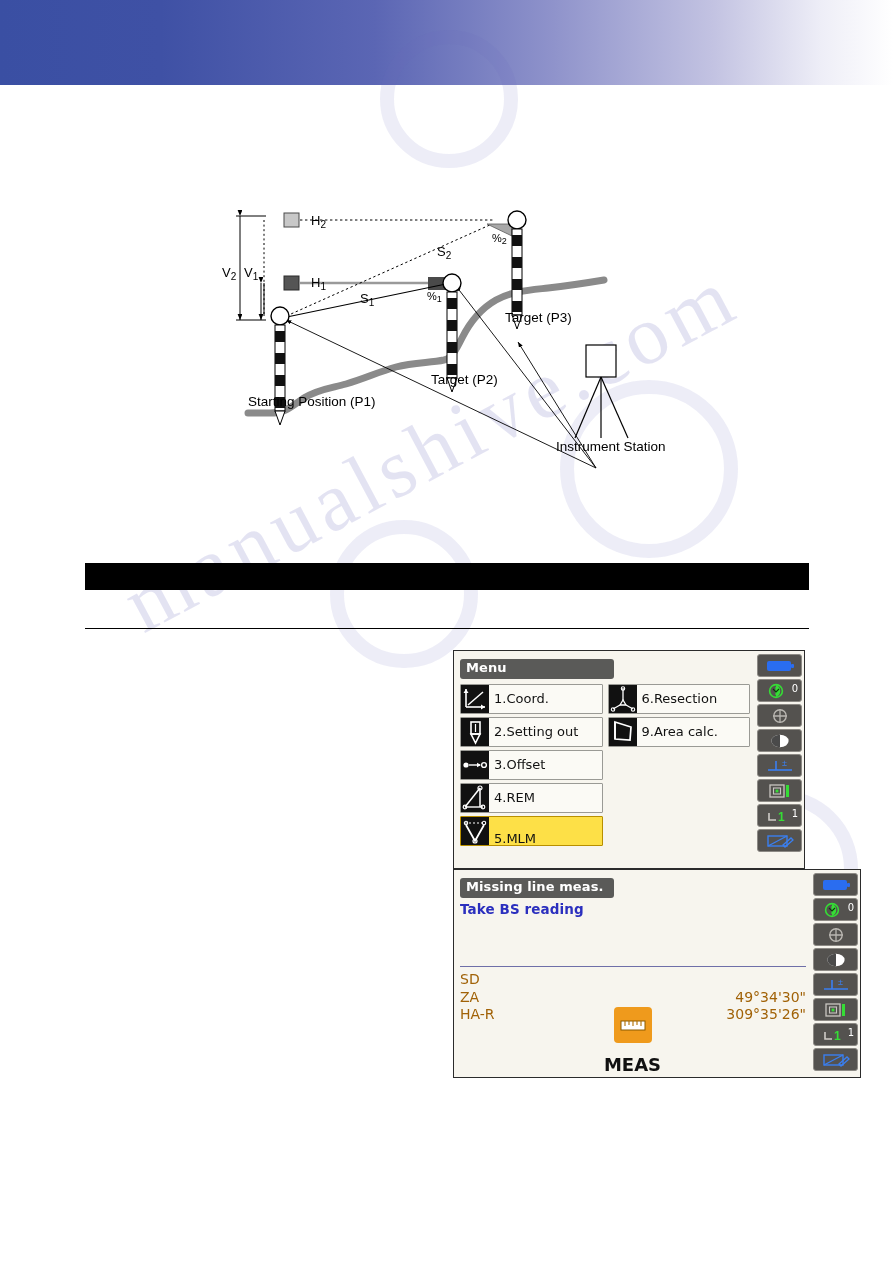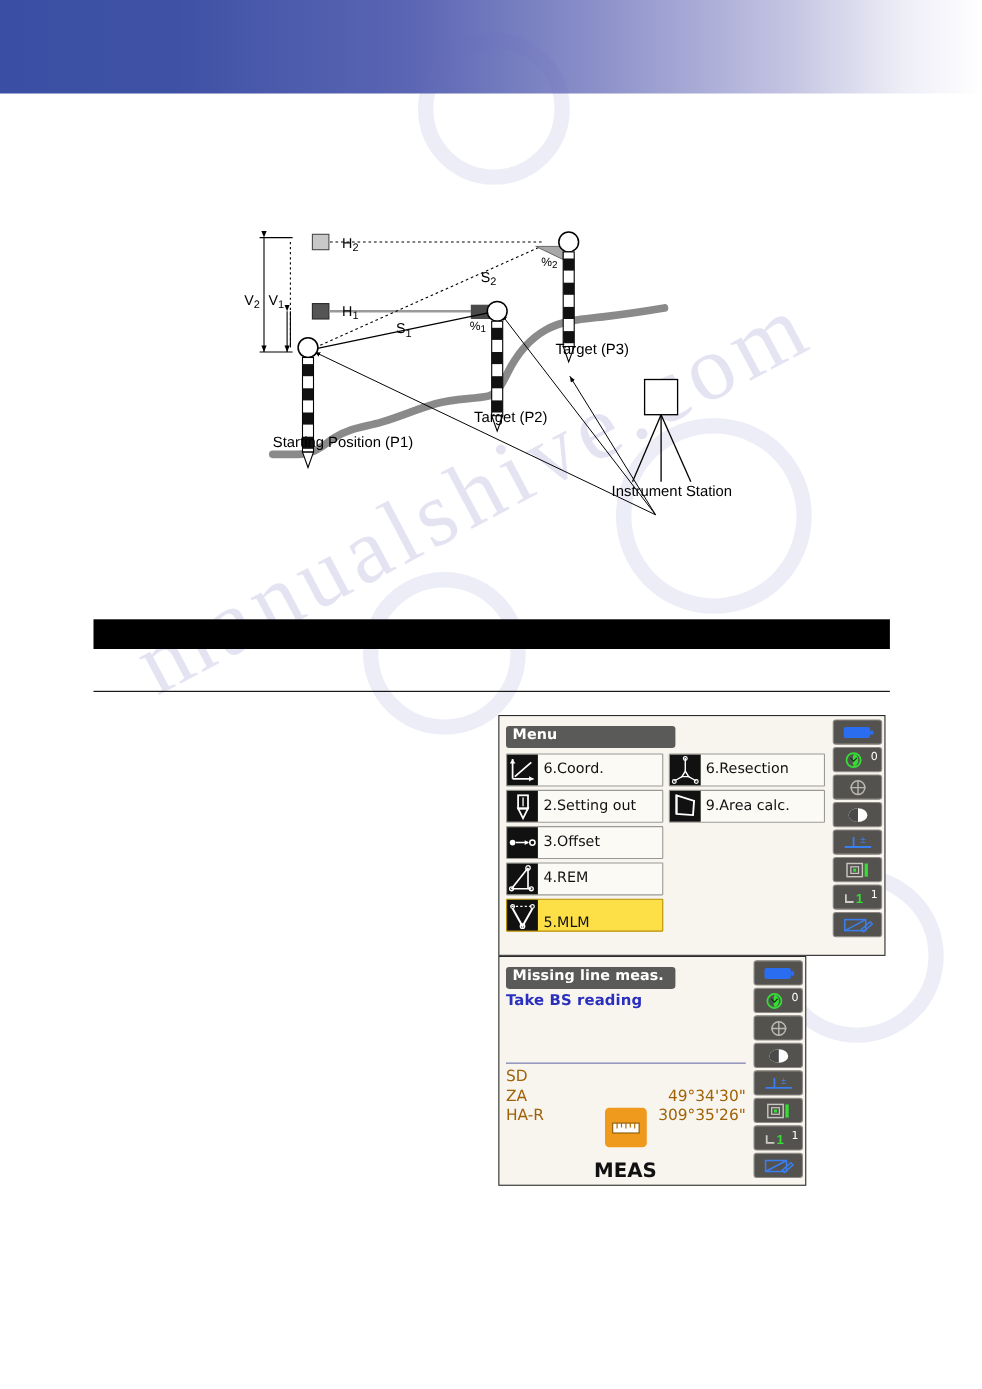--- a/index.html
+++ b/index.html
@@ -85,21 +85,21 @@
   
   .screen {
     position: absolute;
     background: #f7f5ee;
     border: 1px solid #2b2b2b;
     box-sizing: border-box;
     z-index: 12;
     font-family: "DejaVu Sans", sans-serif;
   }
   #screen-menu { left: 453px; top: 650px; width: 352px; height: 219px; }
-  #screen-mlm  { left: 453px; top: 869px; width: 280px; height: 209px; }
+  #screen-mlm  { left: 453px; top: 869px; width: 408px; height: 209px; }
 
   .screen-body {
     position: absolute;
     left: 0; top: 0;
     right: 49px;
     bottom: 0;
     padding: 6px 5px 4px 6px;
     box-sizing: border-box;
   }
 
@@ -356,21 +356,21 @@
     <div class="menu-grid">
       <div class="menu-col" id="menu-col-left">
           <div class="menu-item">
             <span class="menu-icon"><svg viewBox="0 0 28 28" width="28" height="28">
                 <line x1="5" y1="4" x2="5" y2="22" stroke="#ffffff" stroke-width="1.6"></line>
                 <line x1="5" y1="22" x2="24" y2="22" stroke="#ffffff" stroke-width="1.6"></line>
                 <path d="M5,4 L2.5,8 L7.5,8 z" fill="#ffffff"></path>
                 <path d="M24,22 L20,19.6 L20,24.4 z" fill="#ffffff"></path>
                 <line x1="7" y1="20" x2="22" y2="7" stroke="#ffffff" stroke-width="1.5"></line>
               </svg></span>
-            <span class="menu-label">6.Coord.</span>
+            <span class="menu-label">1.Coord.</span>
           </div>
           <div class="menu-item">
             <span class="menu-icon"><svg viewBox="0 0 28 28" width="28" height="28">
                 <rect x="10" y="4" width="9" height="12" fill="none" stroke="#ffffff" stroke-width="1.6"></rect>
                 <path d="M10,16 L19,16 L14.5,25 z" fill="none" stroke="#ffffff" stroke-width="1.6"></path>
                 <line x1="14.5" y1="6" x2="14.5" y2="14" stroke="#ffffff" stroke-width="1.2"></line>
               </svg></span>
             <span class="menu-label">2.Setting out</span>
           </div>
           <div class="menu-item">

